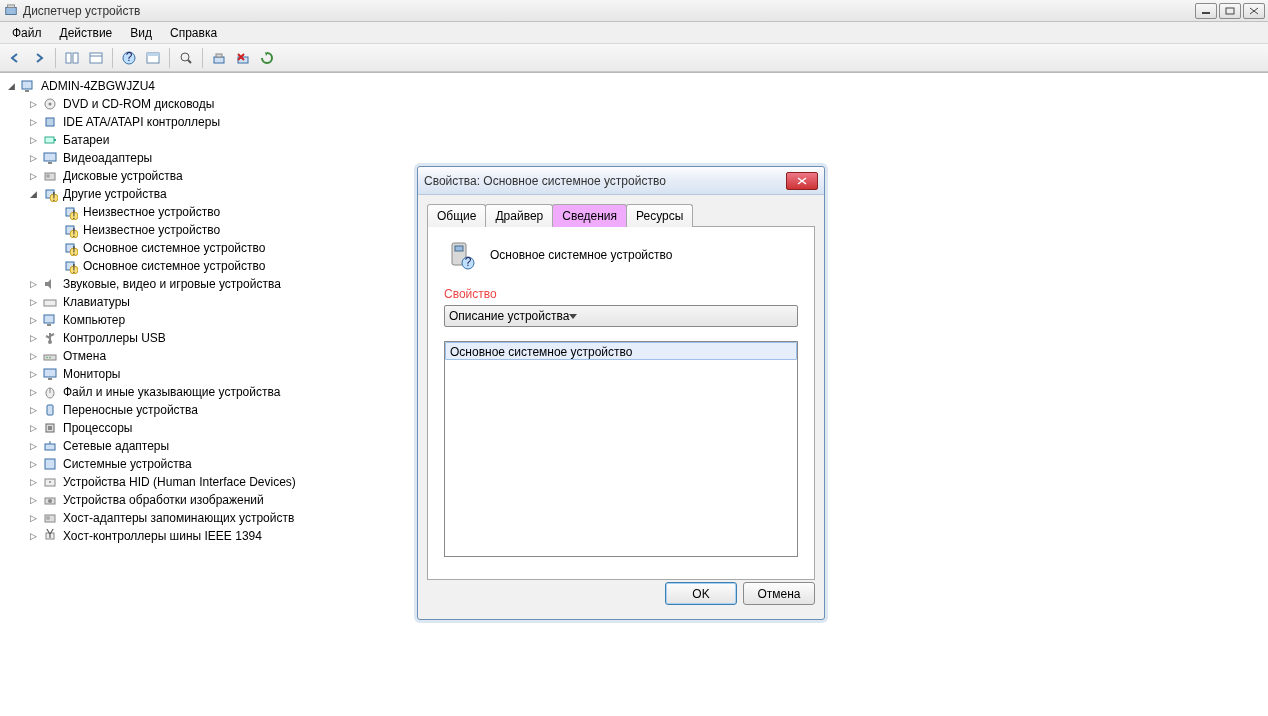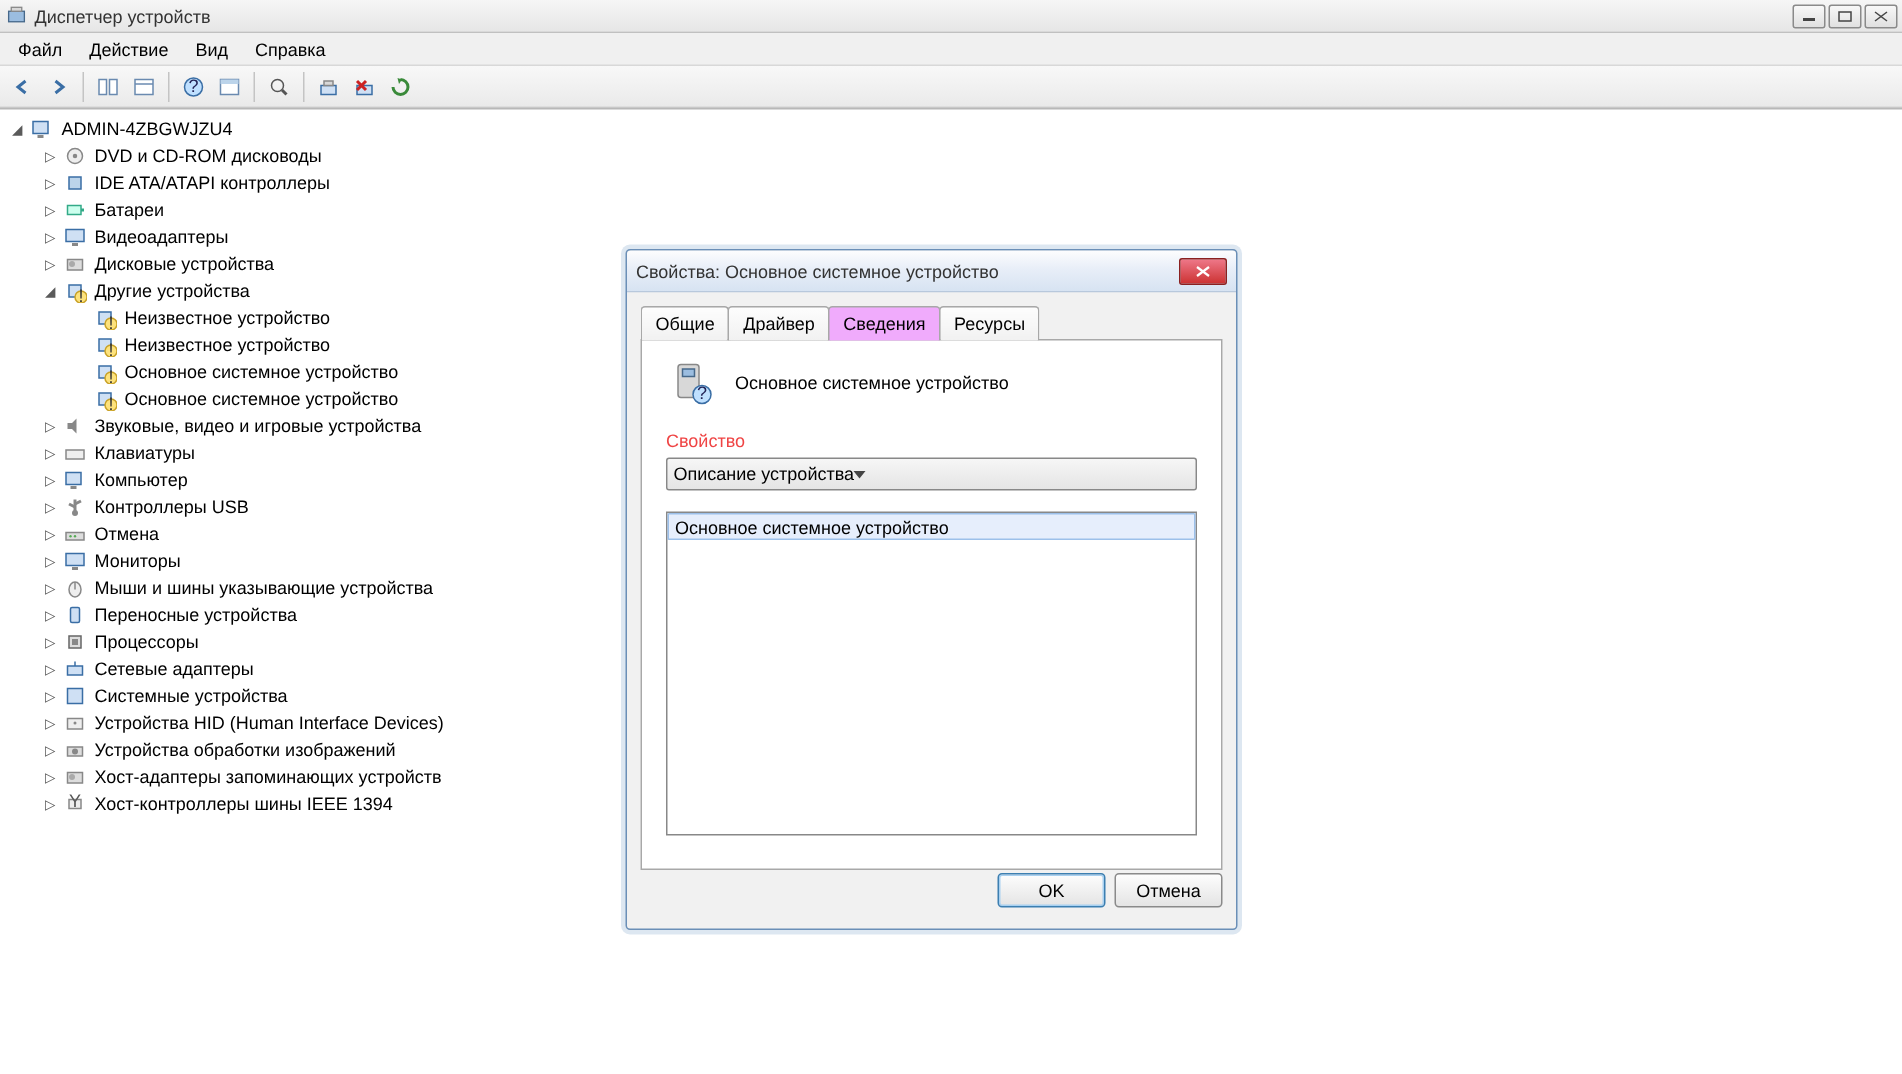--- a/index.html
+++ b/index.html
@@ -370,21 +370,21 @@
           </li>
           <li>
             <div class="node">
               <span class="exp">▷</span>
               <span class="devicon">
                 <svg width="16" height="16">
                   <ellipse cx="8" cy="9" rx="4" ry="5" fill="#eee" stroke="#888"></ellipse>
                   <line x1="8" y1="4" x2="8" y2="9" stroke="#888"></line>
                 </svg>
               </span>
-              <span class="label">Мыши и шины указывающие устройства</span>
+              <span class="label">Файл и иные указывающие устройства</span>
             </div>
           </li>
           <li>
             <div class="node">
               <span class="exp">▷</span>
               <span class="devicon">
                 <svg width="16" height="16">
                   <rect x="5" y="3" width="6" height="10" rx="1" fill="#cfe0f4" stroke="#3a6ea5"></rect>
                 </svg>
               </span>

